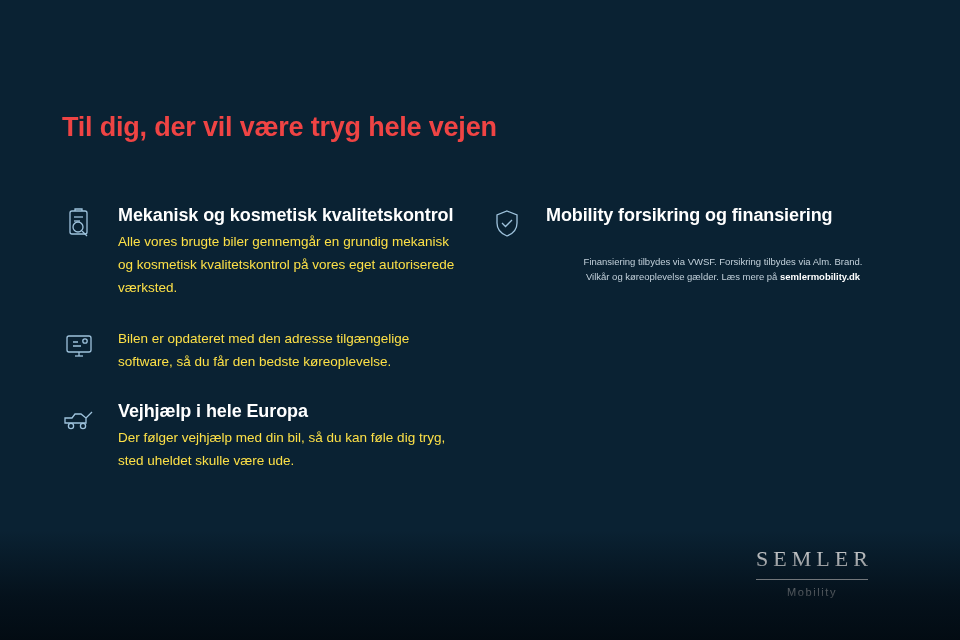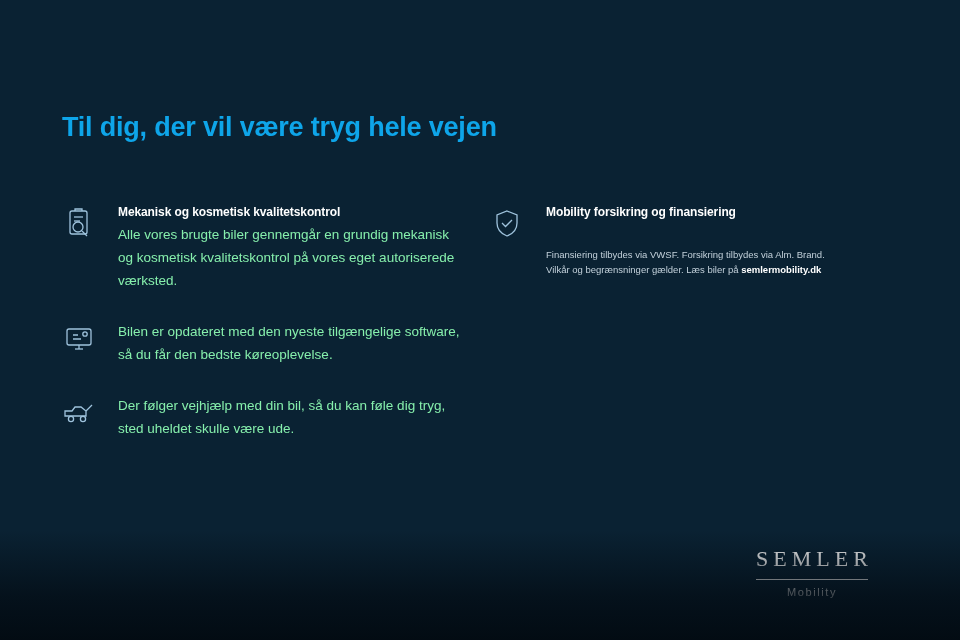--- a/index.html
+++ b/index.html
@@ -31,21 +31,21 @@
     height: 110px;
     background: linear-gradient(180deg, rgba(4,14,22,0) 0%, rgba(3,12,20,0.75) 60%, rgba(2,10,17,0.95) 100%);
     pointer-events: none;
   }
   .title {
     position: absolute;
     left: 62px;
     top: 112px;
     font-size: 27px;
     font-weight: bold;
-    color: #0ea5e9;
+    color: #ef4444;
     letter-spacing: -0.2px;
   }
 
   .col {
     position: absolute;
     top: 205px;
   }
   .col-left { left: 62px; width: 400px; }
   .col-right { left: 490px; width: 410px; }
 
@@ -59,39 +59,40 @@
     left: 0;
     top: 2px;
     width: 40px;
     height: 34px;
     display: flex;
     align-items: center;
     justify-content: flex-start;
   }
   .item h3 {
     margin: 0 0 4px 0;
-    font-size: 12px;
+    font-size: 18px;
     font-weight: bold;
     color: #ffffff;
     letter-spacing: -0.1px;
   }
   .item p {
     margin: 0;
     font-size: 13.5px;
     line-height: 23px;
-    color: #86efac;
+    color: #fde047;
     font-weight: 400;
   }
 
   .fineprint {
     margin-top: 6px;
     padding-left: 56px;
     font-size: 9.5px;
     line-height: 15px;
     color: #c3d1db;
+    text-align: center;
   }
   .fineprint b { color: #ffffff; }
 
   .logo {
     position: absolute;
     right: 58px;
     bottom: 42px;
     text-align: center;
     width: 180px;
   }
@@ -142,53 +143,54 @@
     <div class="item">
       <span class="icon">
         <svg width="34" height="34" viewBox="0 0 34 34" fill="none" stroke="#9fc3dd" stroke-width="1.3">
           <rect x="5" y="7" width="24" height="16" rx="2"></rect>
           <line x1="13" y1="27" x2="21" y2="27"></line>
           <line x1="17" y1="23" x2="17" y2="27"></line>
           <path d="M11 13h5M11 17h8"></path>
           <circle cx="23" cy="12" r="2.2"></circle>
         </svg>
       </span>
-      <p>Bilen er opdateret med den nyeste tilgængelige software, så du får den bedste køreoplevelse.</p>
+      <p>Bilen er opdateret med den adresse tilgængelige software, så du får den bedste køreoplevelse.</p>
     </div>
 
     <div class="item">
       <span class="icon">
         <svg width="34" height="34" viewBox="0 0 34 34" fill="none" stroke="#9fc3dd" stroke-width="1.3">
           <path d="M3 20h21v-5l-5-4h-6l-3 4H3z"></path>
           <path d="M24 15l6-6"></path>
           <circle cx="9" cy="23" r="2.6"></circle>
           <circle cx="21" cy="23" r="2.6"></circle>
         </svg>
       </span>
+      <h3>Vejhjælp i hele Europa</h3>
       <p>Der følger vejhjælp med din bil, så du kan føle dig tryg, sted uheldet skulle være ude.</p>
     </div>
 
   </div>
 
   <div class="col col-right">
 
     <div class="item">
       <span class="icon">
         <svg width="34" height="34" viewBox="0 0 34 34" fill="none" stroke="#9fc3dd" stroke-width="1.3">
           <path d="M17 4l10 4v8c0 7-5 11-10 13-5-2-10-6-10-13V8z"></path>
           <path d="M12 16l3.5 3.5L22 13"></path>
         </svg>
       </span>
       <h3>Mobility forsikring og finansiering</h3>
     </div>
 
 
     <div class="fineprint">
       <div>Finansiering tilbydes via VWSF. Forsikring tilbydes via Alm. Brand.</div>
-      <div><span>Vilkår og begrænsninger gælder. Læs biler på </span><b>semlermobility.dk</b></div>
+      <div><span>Vilkår og køreoplevelse gælder. Læs mere på </span><b>semlermobility.dk</b></div>
     </div>
 
   </div>
 
   <div class="logo">
     <div class="wordmark">SEMLER</div>
     <div class="rule"></div>
     <div class="sub">Mobility</div>
   </div>
 

